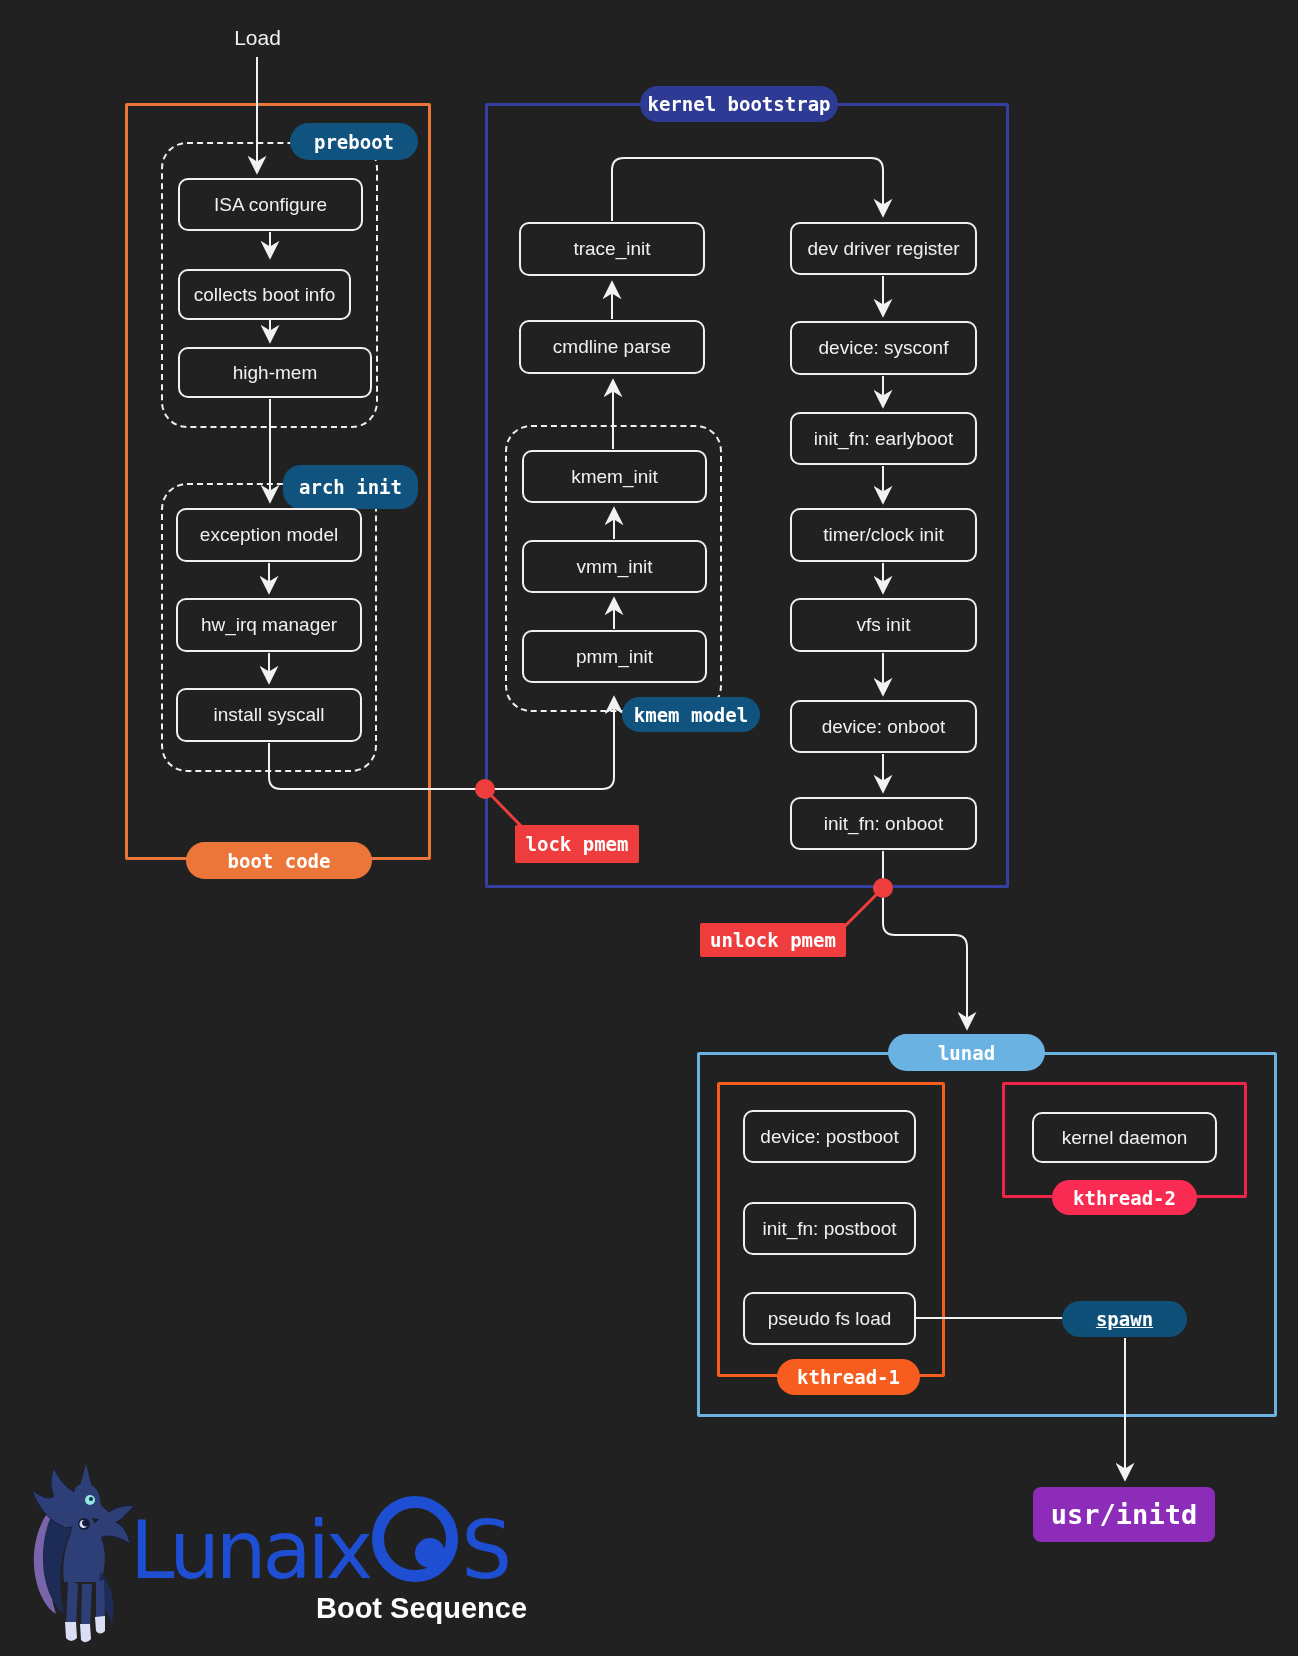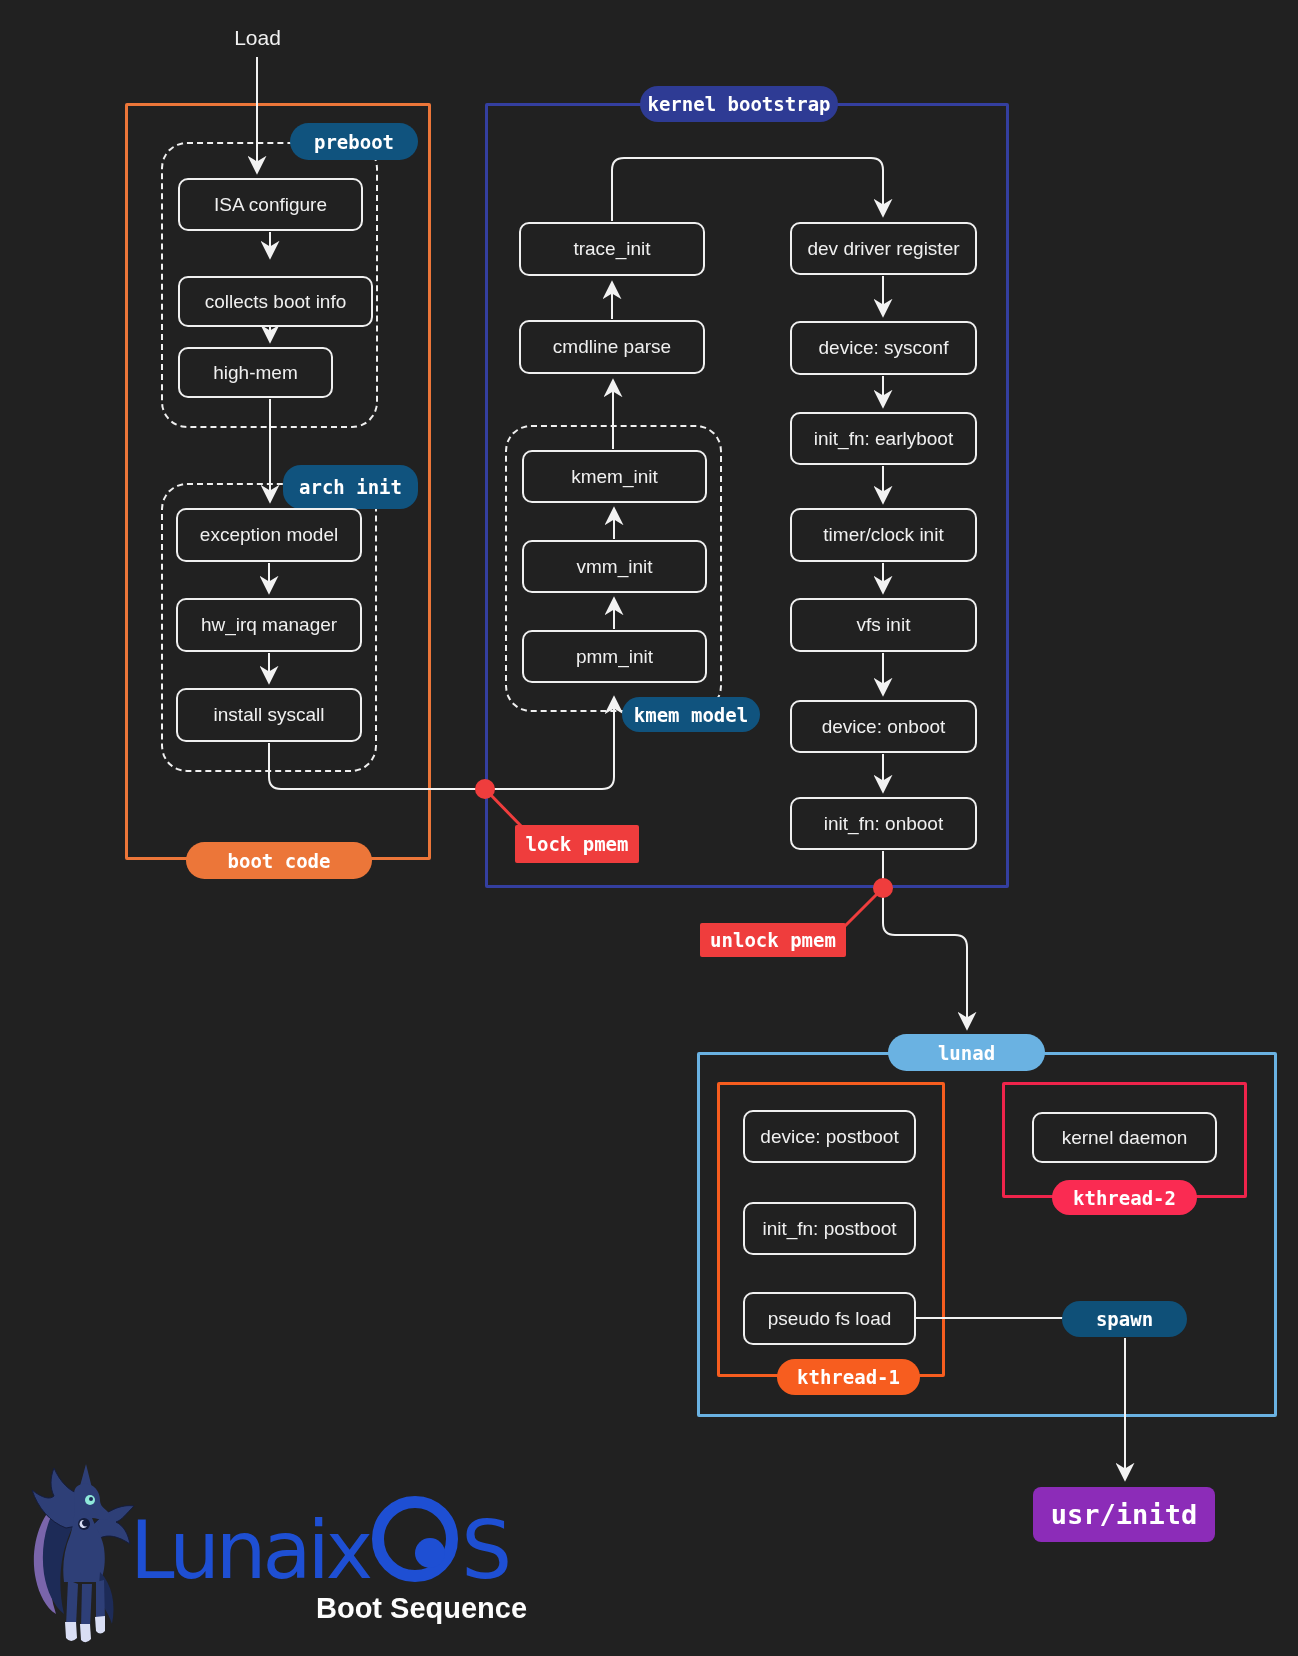--- a/index.html
+++ b/index.html
@@ -76,22 +76,22 @@
       <path d="M883 888 L842 929"></path>
     </g>
     <circle cx="485" cy="789" r="10" fill="#ef3d3d"></circle>
     <circle cx="883" cy="888" r="10" fill="#ef3d3d"></circle>
   </svg>
 
   <div class="lbl" style="left:220px;top:26px;width:75px;">Load</div>
 
   <div class="pill" style="left:290px;top:123px;width:128px;height:37px;border-radius:19px;background:#10537e;">preboot</div>
   <div class="node" style="left:178px;top:178px;width:185px;height:53px;">ISA configure</div>
-  <div class="node" style="left:178px;top:276px;width:195px;height:51px;">collects boot info</div>
-  <div class="node" style="left:178px;top:347px;width:155px;height:51px;">high-mem</div>
+  <div class="node" style="left:178px;top:269px;width:173px;height:51px;">collects boot info</div>
+  <div class="node" style="left:178px;top:347px;width:194px;height:51px;">high-mem</div>
 
   <div class="pill" style="left:283px;top:465px;width:135px;height:44px;border-radius:18px;background:#10537e;">arch init</div>
   <div class="node" style="left:176px;top:508px;width:186px;height:54px;">exception model</div>
   <div class="node" style="left:176px;top:598px;width:186px;height:54px;">hw_irq manager</div>
   <div class="node" style="left:176px;top:688px;width:186px;height:54px;">install syscall</div>
 
   <div class="pill" style="left:186px;top:842px;width:186px;height:37px;border-radius:19px;background:#ec7639;">boot code</div>
 
   <div class="pill" style="left:640px;top:86px;width:198px;height:36px;border-radius:18px;background:#2e3b94;">kernel bootstrap</div>
 
@@ -117,21 +117,21 @@
   <div class="pill" style="left:888px;top:1034px;width:157px;height:37px;border-radius:19px;background:#6ab2e2;">lunad</div>
 
   <div class="node" style="left:743px;top:1110px;width:173px;height:53px;">device: postboot</div>
   <div class="node" style="left:743px;top:1202px;width:173px;height:53px;">init_fn: postboot</div>
   <div class="node" style="left:743px;top:1292px;width:173px;height:53px;">pseudo fs load</div>
   <div class="pill" style="left:777px;top:1359px;width:143px;height:36px;border-radius:18px;background:#f75d1f;">kthread-1</div>
 
   <div class="node" style="left:1032px;top:1112px;width:185px;height:51px;">kernel daemon</div>
   <div class="pill" style="left:1052px;top:1180px;width:145px;height:35px;border-radius:18px;background:#fa2b52;">kthread-2</div>
 
-  <div class="pill" style="left:1062px;top:1301px;width:125px;height:36px;border-radius:18px;background:#0f5078;">spawn</div>
+  <div class="pill" style="left:1062px;top:1301px;width:125px;height:36px;border-radius:18px;background:#0f5078;text-decoration:underline;">spawn</div>
 
   <div class="pill" style="left:1033px;top:1487px;width:182px;height:55px;border-radius:8px;background:#8c2cb8;font-size:27px;">usr/initd</div>
 
   <svg class="abs" style="left:26px;top:1462px;" width="110" height="190" viewBox="0 0 110 190">
     <path fill="#7a65ab" d="M34 38 C10 56 4 92 10 118 C13 132 20 146 30 152 C22 128 22 104 28 84 C33 67 42 52 52 44 Z"></path>
     <path fill="#1d2b57" d="M44 30 C20 48 14 84 18 112 C21 130 28 144 38 152 C32 126 34 100 40 82 C46 62 56 48 64 42 Z"></path>
     <path fill="#2e3f77" stroke="#151d3d" stroke-width="1" d="M40 66 C24 60 12 46 6 28 C16 36 24 38 28 34 C24 26 24 16 28 6 C34 20 44 30 54 32 C50 44 54 56 62 62 Z"></path>
     <path fill="#2e3f77" stroke="#151d3d" stroke-width="1" d="M66 64 C80 48 96 42 108 44 C100 52 96 58 90 60 C98 64 102 72 104 82 C92 74 82 72 74 76 Z"></path>
     <path fill="#2e3f77" d="M60 2 L66 26 L54 24 Z"></path>
     <path fill="#2e3f77" d="M56 22 C66 20 74 28 74 38 C74 44 78 46 82 50 C86 53 84 58 78 58 C74 58 70 56 66 56 C70 66 76 74 78 86 C80 100 78 112 74 120 L38 120 C36 104 38 88 44 74 C48 62 50 44 48 34 C48 26 50 24 56 22 Z"></path>

